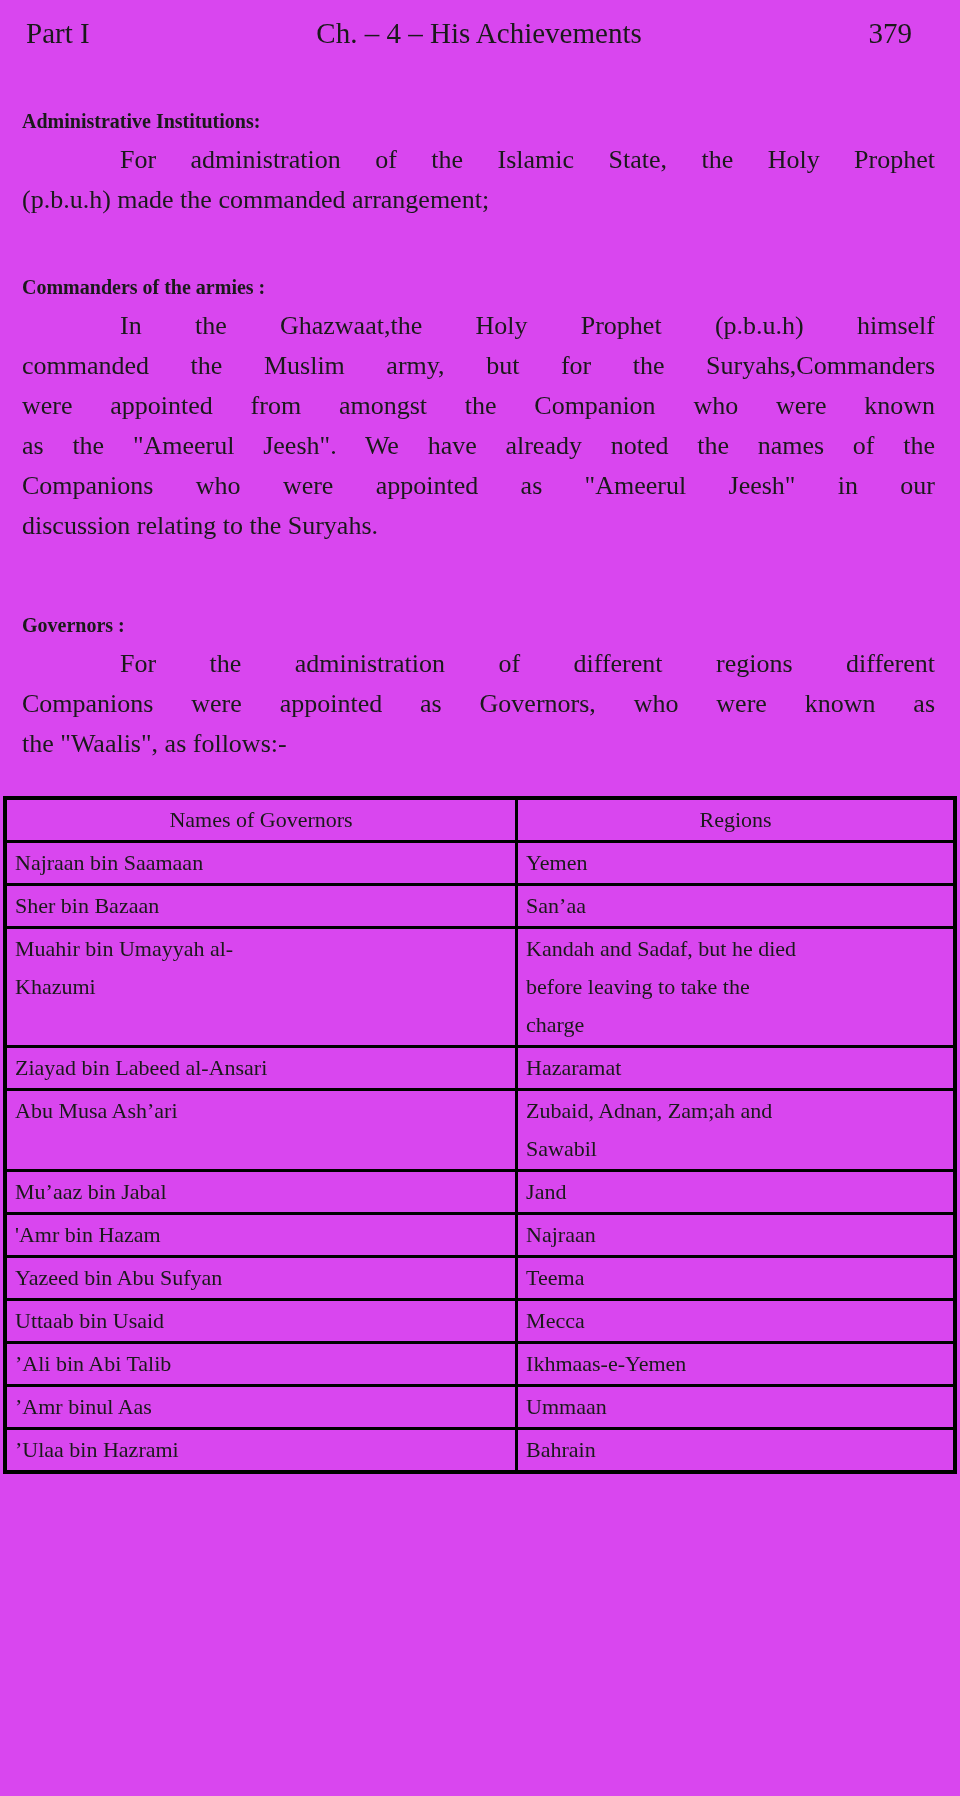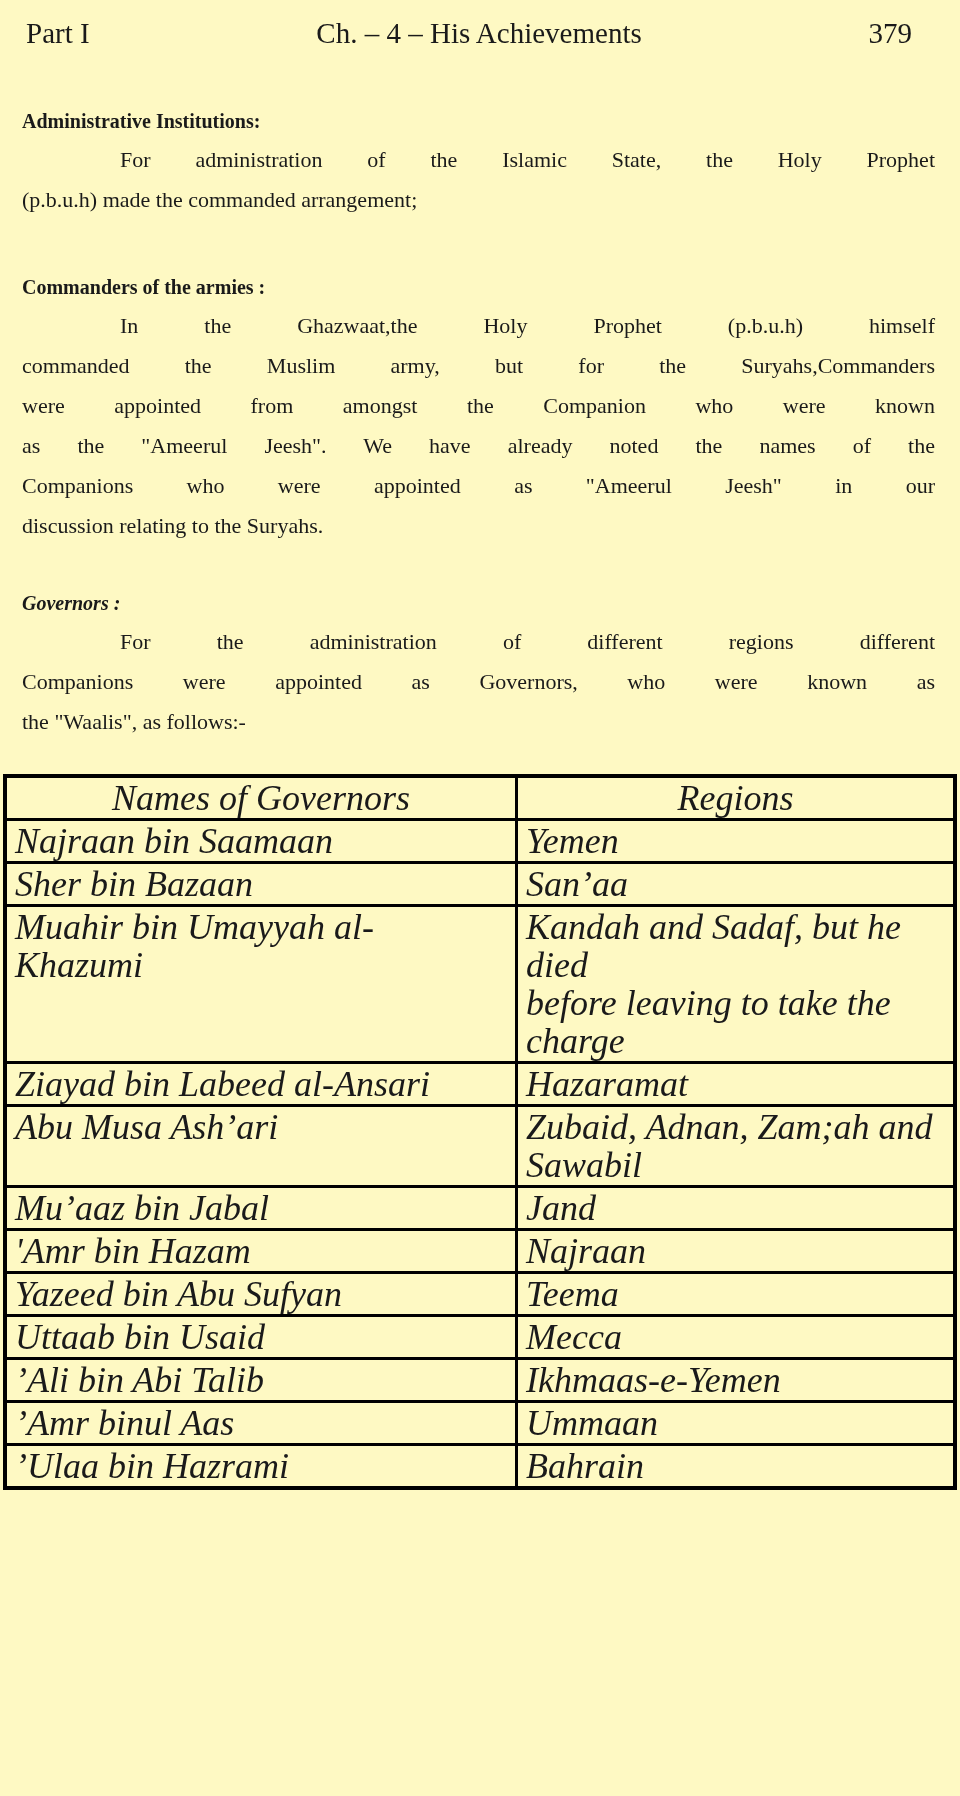--- a/index.html
+++ b/index.html
@@ -1,20 +1,20 @@
 <!DOCTYPE html>
 <html><head>
 <meta charset="utf-8">
 <style>
   html,body { margin:0; padding:0; }
   .page {
     position: relative;
     width: 960px;
     height: 1796px;
-    background: #fef9c3;
+    background: #d946ef;
     color: #1a1a1a;
     font-family: "Liberation Serif", "DejaVu Serif", serif;
     overflow: hidden;
     box-sizing: border-box;
   }
   .pg-header {
     display: grid;
     grid-template-columns: auto 1fr auto;
     align-items: baseline;
     padding: 14px 48px 0 26px;
@@ -26,51 +26,50 @@
     margin: 0;
     padding: 0 0 0 22px;
     font-size: 20px;
     font-weight: bold;
     line-height: 38px;
   }
   .mt-admin-h   { margin-top: 50px; }
   .mt-admin-p   { margin-top: 20px; }
   .mt-cmd-h     { margin-top: 48px; }
   .mt-cmd-p     { margin-top: 38px; }
-  .mt-gov-h     { margin-top: 38px; font-style: italic; }
+  .mt-gov-h     { margin-top: 60px; }
   .mt-gov-p     { margin-top: 18px; }
   .para {
     margin: 0 25px 0 22px;
-    font-size: 22px;
+    font-size: 26px;
     line-height: 40px;
   }
   .para .line {
     text-align: justify;
     text-align-last: justify;
   }
   .para .line.first { text-indent: 98px; }
   .para .line.last  { text-align-last: left; }
   table.gov-table {
     border-collapse: collapse;
     margin: 32px 2px 0 3px;
     width: 954px;
     table-layout: fixed;
   }
   table.gov-table, table.gov-table th, table.gov-table td {
     border: 3px solid #000000;
   }
   table.gov-table { border-width: 4px; }
   table.gov-table th, table.gov-table td {
-    font-size: 36px;
+    font-size: 22px;
     font-weight: normal;
     line-height: 38px;
     padding: 1px 8px;
     vertical-align: top;
     white-space: pre-line;
-    font-style: italic;
   }
   table.gov-table th.col-gov, table.gov-table td.gov { width: 51.8%; }
 </style>
 </head>
 <body>
 
 <div class="page">
 
   <div class="pg-header">
     <span>Part I</span>

